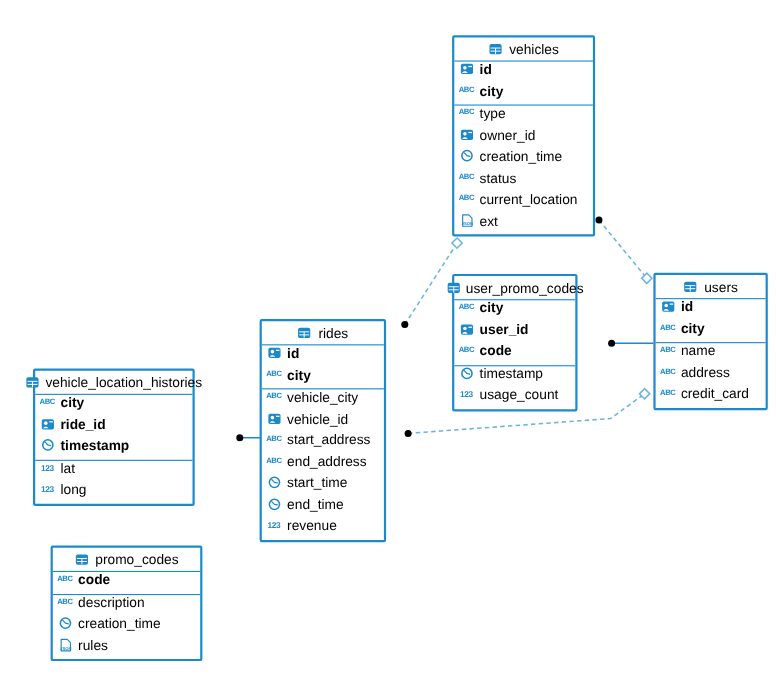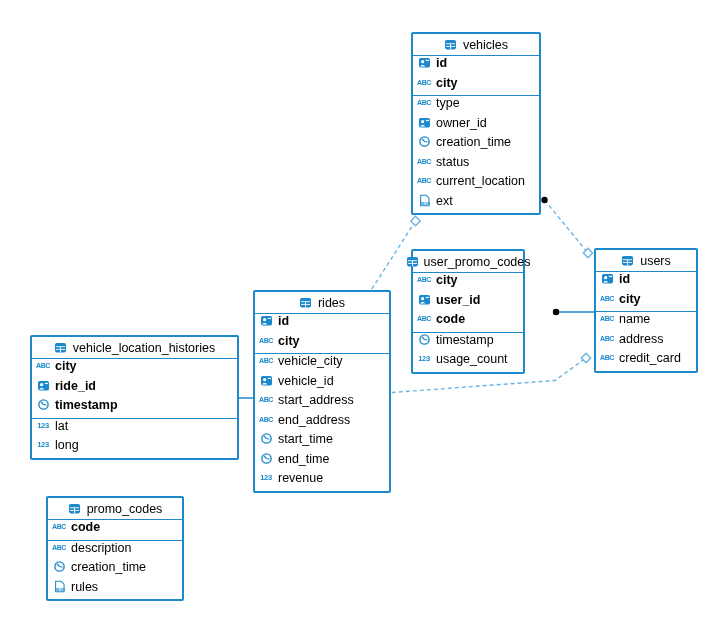--- a/index.html
+++ b/index.html
@@ -244,21 +244,21 @@
         </div>
         <div class="row">
           <span class="ic-holder">
             <span class="ic-txt" aria-hidden="true">ABC</span>
           </span>
           <span class="fname">credit_card</span>
         </div>
       </div>
   </div>
 
-  <div class="table" style="left: 253px; top: 290px; width: 138px;">
+  <div class="table" style="left: 236px; top: 290px; width: 115px;">
     <div class="thead">
       <span class="thead-icon">
           <svg class="ic" viewBox="0 0 16 16">
             <rect x="1.2" y="2.5" width="13.6" height="11.5" rx="2.2" fill="#1b89cc"></rect>
             <path d="M2.4 7 H13.6 M2.4 10.4 H13.6 M8 7 V13.6" stroke="#fff" stroke-width="1.1" fill="none"></path>
           </svg>
         </span>
       <span class="tname">rides</span>
     </div>
     <div class="section section-pk">
@@ -330,21 +330,21 @@
         </div>
         <div class="row">
           <span class="ic-holder">
             <span class="ic-txt" style="font-size:7.6px" aria-hidden="true">123</span>
           </span>
           <span class="fname">revenue</span>
         </div>
       </div>
   </div>
 
-  <div class="table" style="left: 30px; top: 335px; width: 209px;">
+  <div class="table" style="left: 30px; top: 335px; width: 147px;">
     <div class="thead">
       <span class="thead-icon">
           <svg class="ic" viewBox="0 0 16 16">
             <rect x="1.2" y="2.5" width="13.6" height="11.5" rx="2.2" fill="#1b89cc"></rect>
             <path d="M2.4 7 H13.6 M2.4 10.4 H13.6 M8 7 V13.6" stroke="#fff" stroke-width="1.1" fill="none"></path>
           </svg>
         </span>
       <span class="tname">vehicle_location_histories</span>
     </div>
     <div class="section section-pk">

